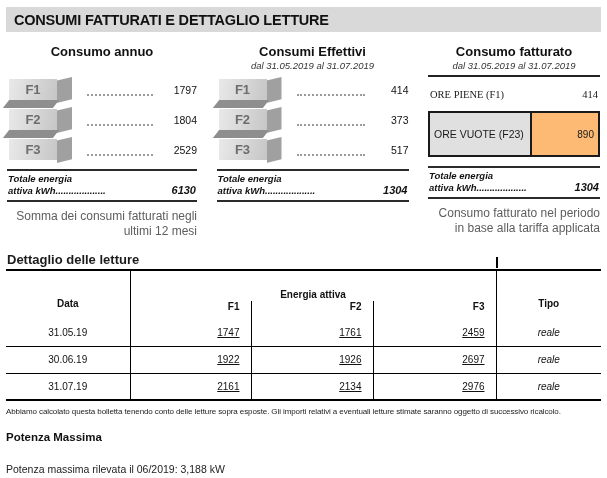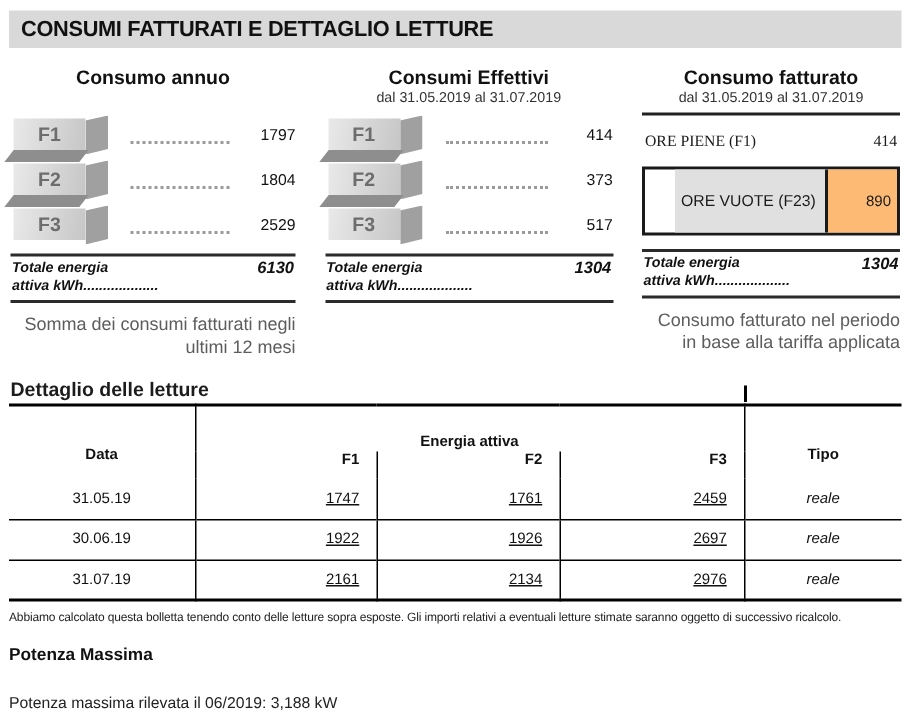--- a/index.html
+++ b/index.html
@@ -18,21 +18,21 @@
     letter-spacing: -0.2px;
   }
 
   
   .cols { display: flex; justify-content: space-between; padding: 0 7px; margin-top: 12px; }
   .col { width: 190px; }
   .col.c2 { width: 192px; }
   .col.c3 { width: 172px; }
   .col-title { text-align: center; font-weight: bold; font-size: 13px; color: #111; }
   .col-subtitle {
-    text-align: center; font-size: 9.5px; color: #333;
+    text-align: center; font-style: italic; font-size: 9.5px; color: #333;
     min-height: 15px; margin-top: 1px;
   }
   .c3 .col-subtitle { border-bottom: 2px solid #222; padding-bottom: 2px; min-height: 17px; }
 
   
   .bars { margin-top: 4px; }
   .fbar-row { display: flex; align-items: center; height: 21px; margin-bottom: 9px; }
   .bar3d { position: relative; width: 68px; height: 21px; flex: none; }
   .bar-face {
     position: absolute; left: 2px; top: 0; width: 48px; height: 21px;
@@ -53,42 +53,42 @@
   .leader {
     flex: 1; height: 1px; border-bottom: 2px dotted #9a9a9a;
     margin: 10px 8px 0 12px;
   }
   .fbar-value { width: 36px; text-align: right; font-size: 10.5px; color: #111; }
 
   
   .totale {
     margin-top: 5px; border-top: 2px solid #2b2b2b; border-bottom: 2px solid #2b2b2b;
     padding: 2px 1px 3px 1px;
-    display: flex; justify-content: space-between; 
+    display: flex; justify-content: space-between; align-items: flex-end;
     font-weight: bold; font-style: italic; font-size: 9.5px; color: #111; gap: 18px;
   }
   .totale-label div { line-height: 1.25; }
   .totale-value { font-size: 11px; padding-bottom: 1px; }
 
   .col-desc {
     margin-top: 7px; text-align: right;
     font-size: 12px; line-height: 1.28; color: #5d5d5d;
   }
 
   
   .tariff-row {
     display: flex; justify-content: space-between; align-items: center;
     font-size: 10.5px; margin: 12px 0 11px 0; padding: 0 2px; font-family: Liberation Serif, serif;
   }
   .tariff-box {
     display: flex; border: 2px solid #1a1a1a; height: 46px; margin-bottom: 9px;
   }
   .tb-left {
     width: 61%; background: #e0e0e0; border-right: 2px solid #1a1a1a;
-    display: flex; align-items: center; padding-left: 4px; font-size: 10.5px; margin-left: 20px;
+    display: flex; align-items: center; padding-left: 4px; font-size: 10.5px;
   }
   .tb-right {
     flex: 1; background: #fdba74;
     display: flex; align-items: center; justify-content: flex-end;
     padding-right: 4px; font-size: 10px;
   }
 
   
   .table-section { margin: 13px 6px 0 6px; position: relative; }
   .table-heading { font-size: 13px; font-weight: 700; color: #1c1c1c; margin: 0 0 2px 1px; }

